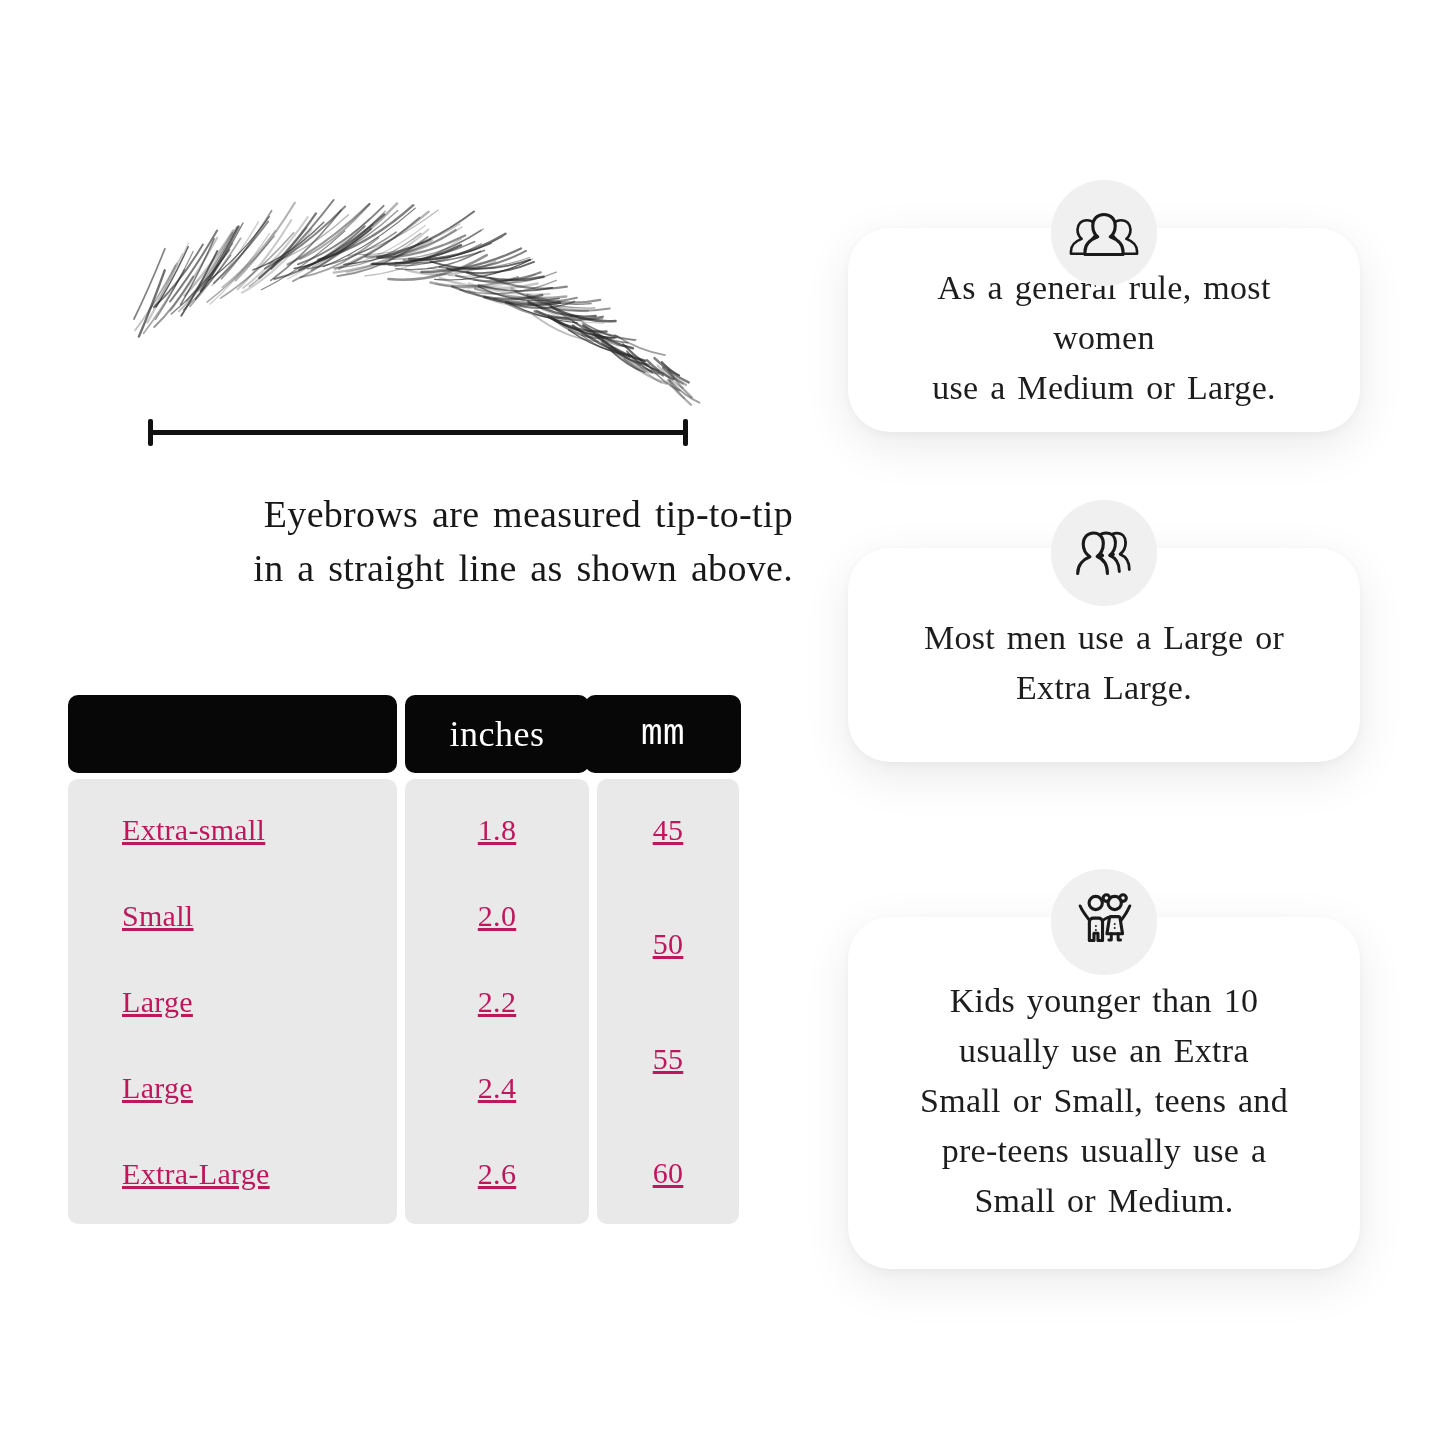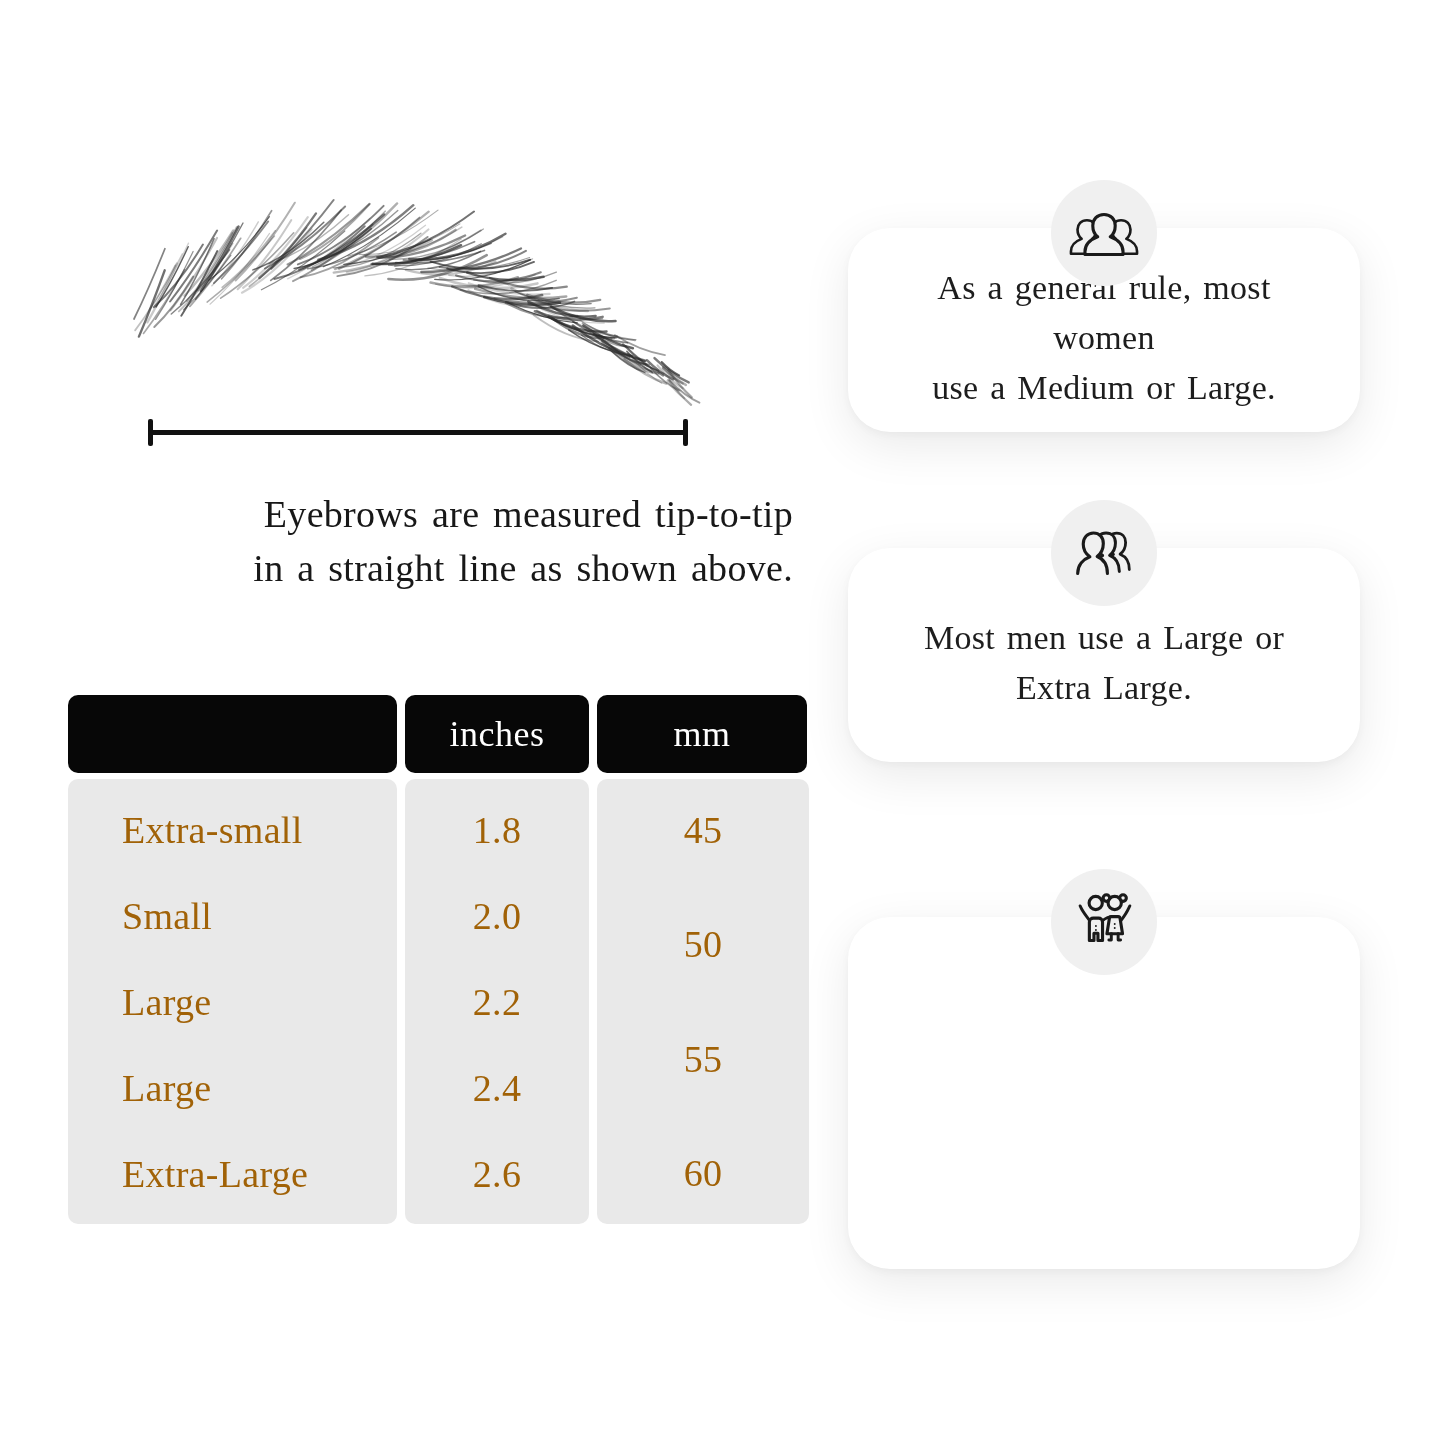--- a/index.html
+++ b/index.html
@@ -19,27 +19,27 @@
     position:absolute;left:133px;top:487px;width:660px;
     font-size:38px;line-height:54px;letter-spacing:.3px;word-spacing:4px;color:#181818;text-align:right;
   }
   #diagram-caption span{display:block;}
   
   .th,.tbody-col{position:absolute;box-sizing:border-box;}
   .th{top:695px;height:78px;background:#070707;border-radius:10px;color:#ffffff;
       display:flex;align-items:center;justify-content:center;font-size:36px;letter-spacing:.5px;}
   #th-size{left:68px;width:329px;}
   #th-inches{left:405px;width:184px;}
-  #th-mm{left:597px;width:210px;}
+  #th-mm{left:585px;width:156px;font-family:Liberation Mono, monospace;}
   .tbody-col{top:779px;height:445px;background:#e9e9e9;border-radius:10px;
       display:flex;flex-direction:column;justify-content:space-between;padding:8px 0;}
   #tb-size{left:68px;width:329px;}
   #tb-inches{left:405px;width:184px;}
-  #tb-mm{left:597px;width:212px;}
-  .cell{height:85px;display:flex;align-items:center;font-size:38px;color:#a16207;letter-spacing:.3px;}
+  #tb-mm{left:597px;width:142px;}
+  .cell{height:85px;display:flex;align-items:center;font-size:30px;color:#be185d;letter-spacing:.3px;text-decoration:underline;}
   #tb-size .cell{padding-left:54px;}
   #tb-inches .cell,#tb-mm .cell{justify-content:center;}
   
   .card{
     position:absolute;left:848px;width:512px;background:#ffffff;border-radius:42px;
     box-shadow:0 3px 8px rgba(0,0,0,.035),0 14px 48px rgba(0,0,0,.085);
     display:flex;align-items:center;justify-content:center;text-align:center;
     box-sizing:border-box;padding:34px 36px 18px 36px;
   }
   #card-women{top:228px;height:204px;}
@@ -325,15 +325,22 @@
 
         <path class="ic-line" d="M47.5,52 L47.5,58.5 L45,58.5"></path>
         <path class="ic-line" d="M54.5,52 L54.5,58.5 L57,58.5"></path>
 
         <circle class="ic-dot" cx="31.7" cy="44" r="1"></circle>
         <circle class="ic-dot" cx="31.7" cy="48.2" r="1"></circle>
         <circle class="ic-dot" cx="51" cy="42" r="1"></circle>
         <circle class="ic-dot" cx="51" cy="46.2" r="1"></circle>
       </svg>
     </div>
+    <div class="txt">
+      <span>Kids younger than 10</span>
+      <span>usually use an Extra</span>
+      <span>Small or Small, teens and</span>
+      <span>pre-teens usually use a</span>
+      <span>Small or Medium.</span>
+    </div>
   </div>
 
 </div>
 
 </body></html>

